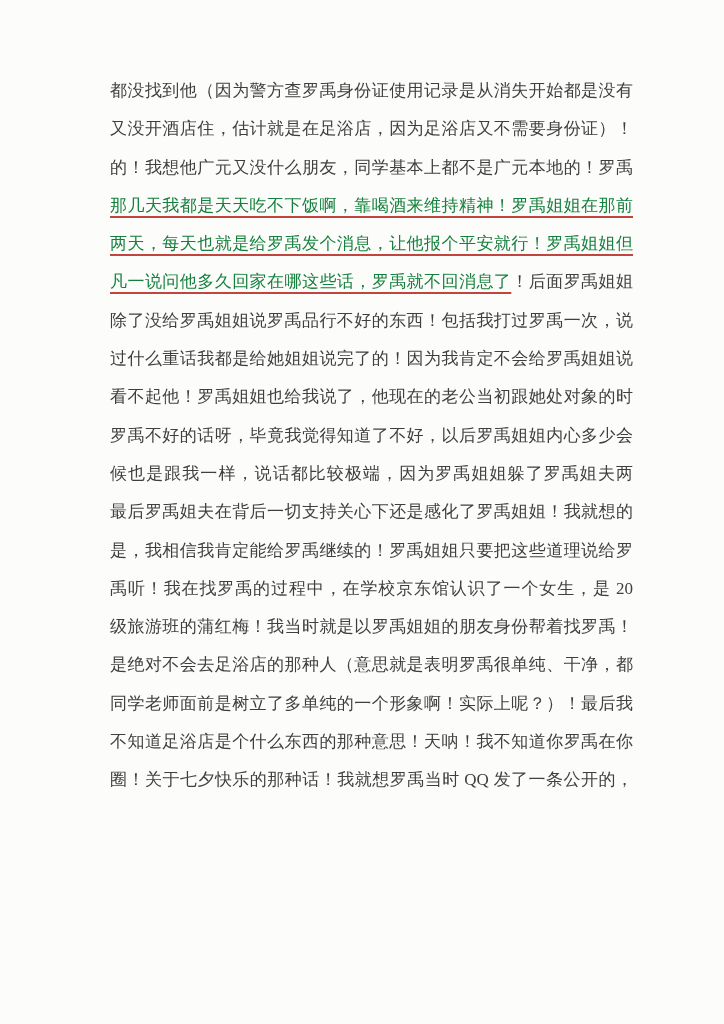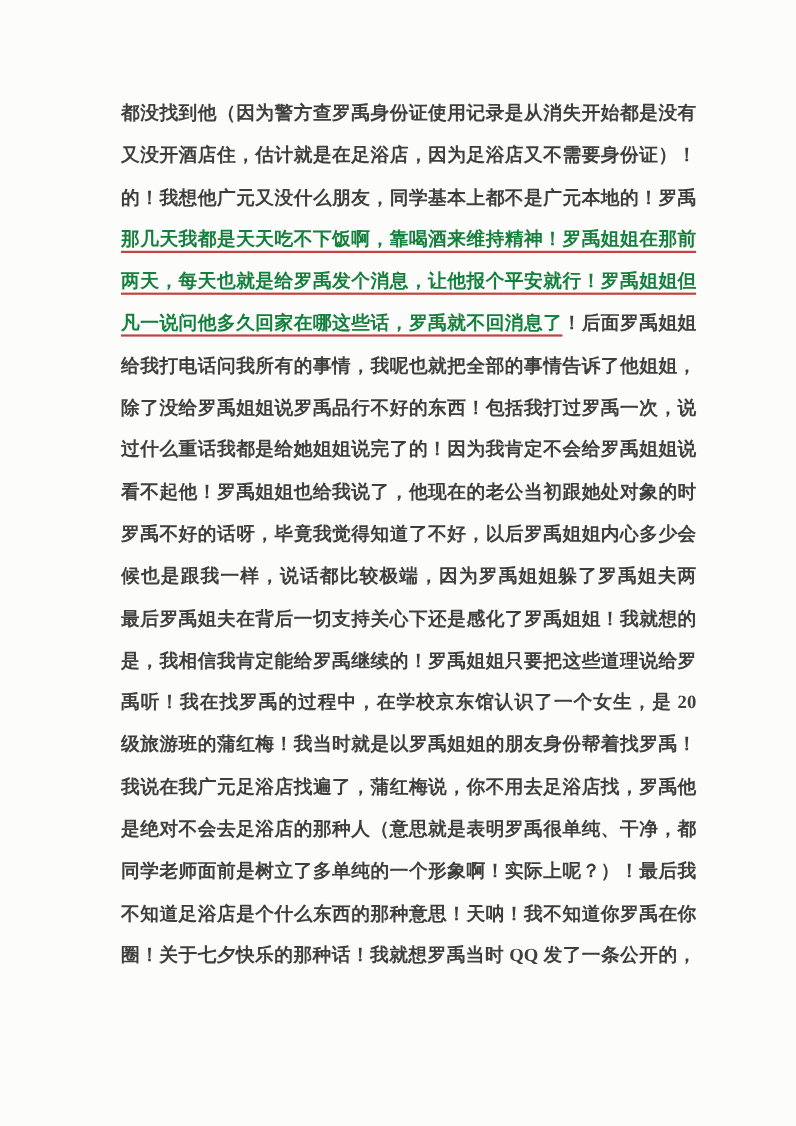--- a/index.html
+++ b/index.html
@@ -18,23 +18,22 @@
     position: absolute;
     left: 0;
     top: 0;
     width: 724px;
     height: 1024px;
     background: #fcfcfb;
   }
   .text-block {
     position: absolute;
     left: 110px;
-    top: 84px;
+    top: 72px;
     width: 523px;
-    font-weight: bold;
   }
   .line {
     margin: 0;
     padding: 0;
     height: 38.3px;
     line-height: 38.3px;
     font-size: 17px;
     color: #3f3f3f;
     text-align: justify;
     text-align-last: justify;
@@ -57,29 +56,27 @@
 <body>
 
 <div class="page">
   <div class="text-block">
     <p class="line"><span class="seg">都没找到他（因为警方查罗禹身份证使用记录是从消失开始都是没有</span></p>
     <p class="line"><span class="seg">又没开酒店住，估计就是在足浴店，因为足浴店又不需要身份证）！</span></p>
     <p class="line"><span class="seg">的！我想他广元又没什么朋友，同学基本上都不是广元本地的！罗禹</span></p>
     <p class="line"><span class="seg red">那几天我都是天天吃不下饭啊，靠喝酒来维持精神！罗禹姐姐在那前</span></p>
     <p class="line"><span class="seg red">两天，每天也就是给罗禹发个消息，让他报个平安就行！罗禹姐姐但</span></p>
     <p class="line"><span class="seg red">凡一说问他多久回家在哪这些话，罗禹就不回消息了</span><span class="seg">！后面罗禹姐姐</span></p>
-    <p class="line"><span class="seg">给我打电话问我所有的事情，我呢也就把全部的事情告诉了他姐姐，</span></p>
     <p class="line"><span class="seg">除了没给罗禹姐姐说罗禹品行不好的东西！包括我打过罗禹一次，说</span></p>
     <p class="line"><span class="seg">过什么重话我都是给她姐姐说完了的！因为我肯定不会给罗禹姐姐说</span></p>
     <p class="line"><span class="seg">看不起他！罗禹姐姐也给我说了，他现在的老公当初跟她处对象的时</span></p>
     <p class="line"><span class="seg">罗禹不好的话呀，毕竟我觉得知道了不好，以后罗禹姐姐内心多少会</span></p>
     <p class="line"><span class="seg">候也是跟我一样，说话都比较极端，因为罗禹姐姐躲了罗禹姐夫两年，</span></p>
     <p class="line"><span class="seg">最后罗禹姐夫在背后一切支持关心下还是感化了罗禹姐姐！我就想的</span></p>
     <p class="line"><span class="seg">是，我相信我肯定能给罗禹继续的！罗禹姐姐只要把这些道理说给罗</span></p>
     <p class="line"><span class="seg">禹听！我在找罗禹的过程中，在学校京东馆认识了一个女生，是 20</span></p>
     <p class="line"><span class="seg">级旅游班的蒲红梅！我当时就是以罗禹姐姐的朋友身份帮着找罗禹！</span></p>
-    <p class="line"><span class="seg">我说在我广元足浴店找遍了，蒲红梅说，你不用去足浴店找，罗禹他</span></p>
     <p class="line"><span class="seg">是绝对不会去足浴店的那种人（意思就是表明罗禹很单纯、干净，都</span></p>
     <p class="line"><span class="seg">同学老师面前是树立了多单纯的一个形象啊！实际上呢？）！最后我</span></p>
     <p class="line"><span class="seg">不知道足浴店是个什么东西的那种意思！天呐！我不知道你罗禹在你</span></p>
     <p class="line"><span class="seg">圈！关于七夕快乐的那种话！我就想罗禹当时 QQ 发了一条公开的，</span></p>
   </div>
 </div>
 
 </body></html>

